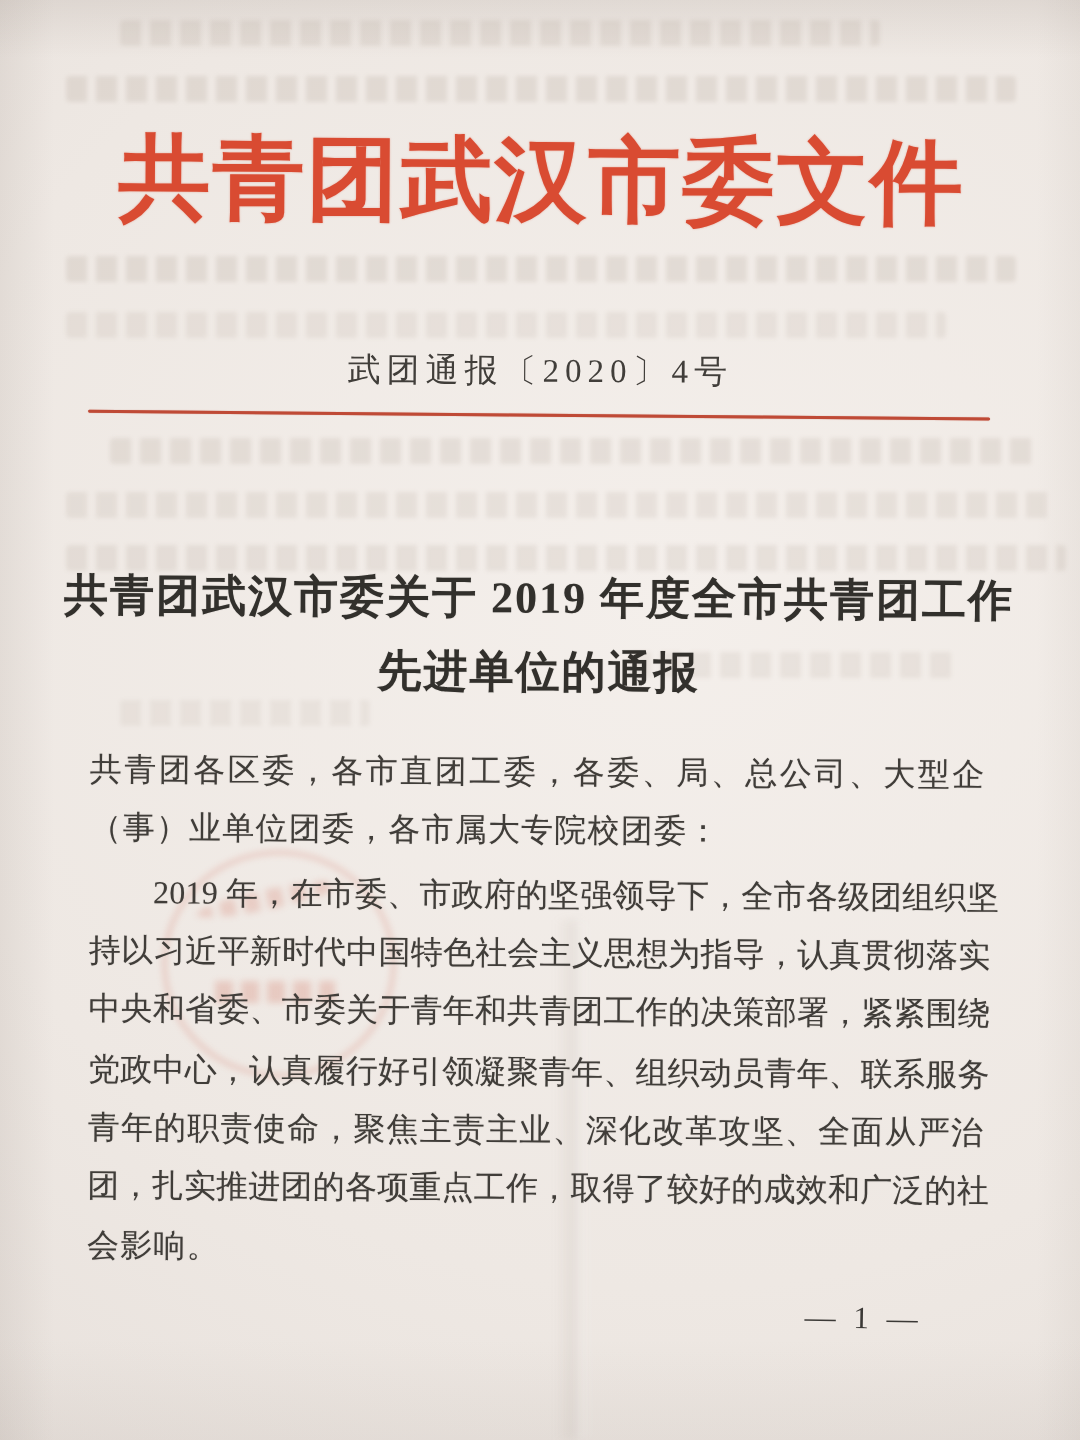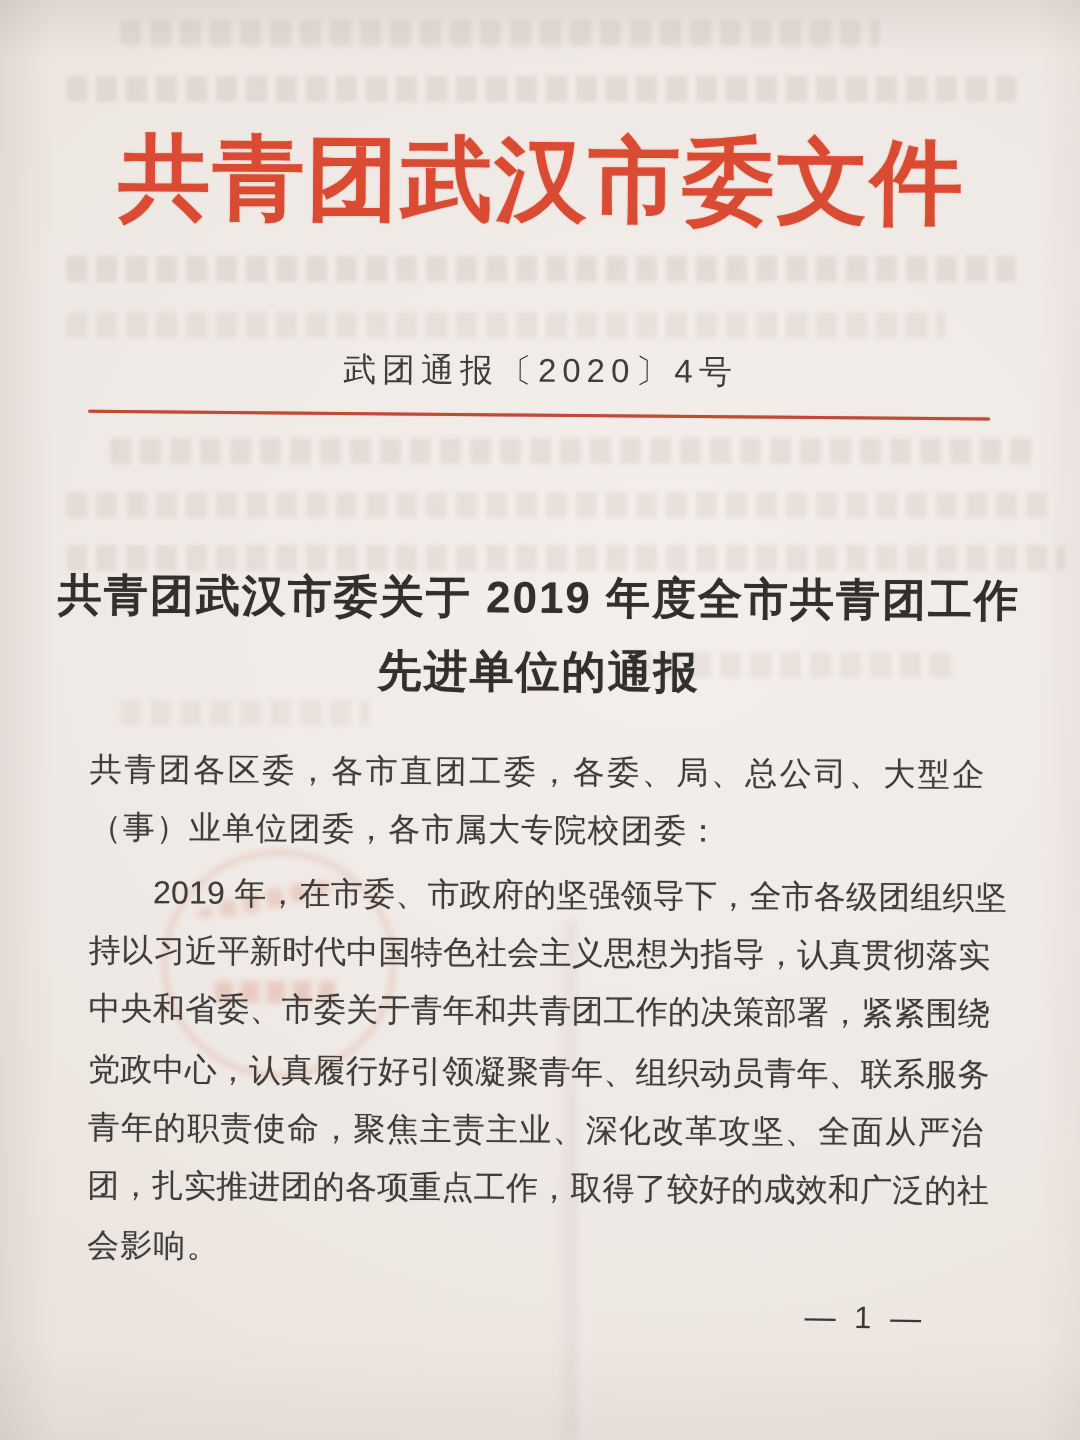--- a/index.html
+++ b/index.html
@@ -4,21 +4,21 @@
 <style>
   html,body { margin:0; padding:0; background:#d8d2cc; }
   .page {
     position:relative; width:1080px; height:1440px; overflow:hidden;
     background:
       linear-gradient(180deg, rgba(120,105,95,0.12) 0%, rgba(120,105,95,0) 4%),
       linear-gradient(90deg, rgba(120,105,95,0.10) 0%, rgba(120,105,95,0) 5%),
       linear-gradient(270deg, rgba(120,105,95,0.06) 0%, rgba(120,105,95,0) 4%),
       linear-gradient(0deg, rgba(120,105,95,0.07) 0%, rgba(120,105,95,0) 7%),
       radial-gradient(140% 95% at 62% 42%, #f4efeb 0%, #eee8e3 50%, #e3dcd7 100%);
-    font-family:Liberation Sans, sans-serif;
+    font-family:Liberation Serif, serif;
   }
   .content { position:absolute; inset:0; transform:rotate(0.35deg); transform-origin:40% 30%; }
 
   .org-header {
     position:absolute; top:118px; left:0; width:100%;
     text-align:center; font-size:92px; font-weight:bold; letter-spacing:2px;
     color:#d94b32; text-shadow:0 0 2px rgba(217,75,50,0.45);
     white-space:nowrap;
   }
   .doc-number {

